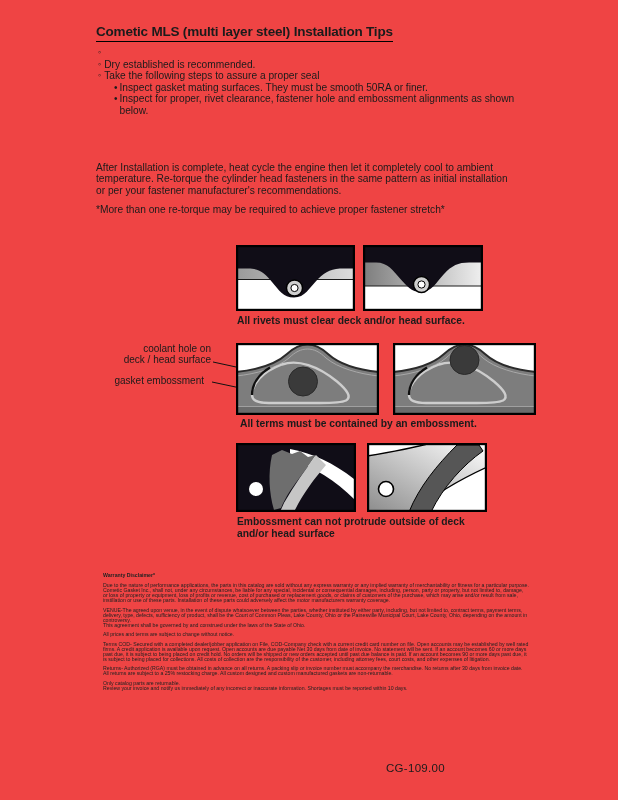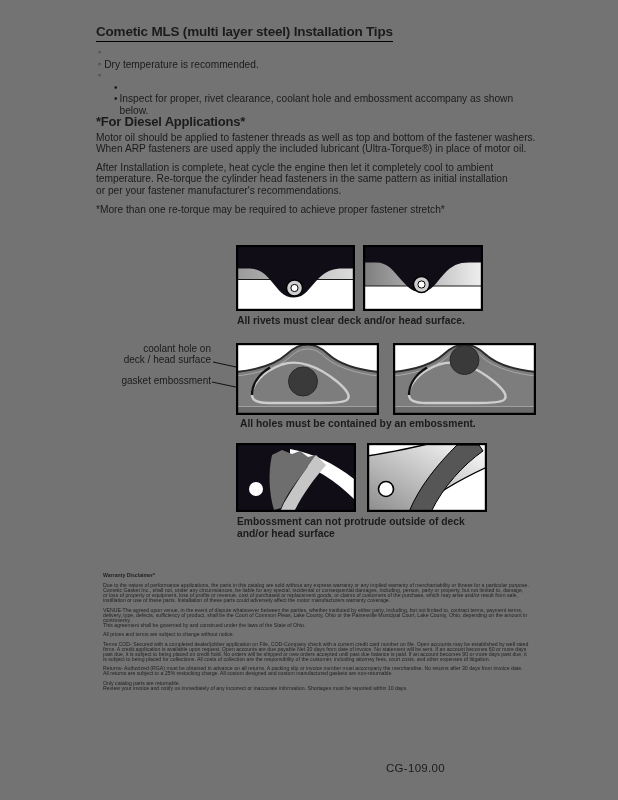--- a/index.html
+++ b/index.html
@@ -1,17 +1,17 @@
 <!DOCTYPE html>
 <html><head>
 <meta charset="utf-8">
 <style>
   html,body{margin:0;padding:0;background:#e8e8e8;}
   .page{
-    position:relative;width:618px;height:800px;background:#737373;
+    position:relative;width:618px;height:800px;background:#ef4444;
     font-family:"Liberation Sans","DejaVu Sans",sans-serif;color:#1b1b1b;
     overflow:hidden;margin:0 auto;
   }
   .abs{position:absolute;}
   .title{
     font-size:13.5px;font-weight:bold;letter-spacing:-0.2px;
     border-bottom:1.6px solid #000;padding-bottom:2px;display:inline-block;
   }
   .bullets{font-size:10.2px;line-height:11.5px;}
   .bullet-row{display:flex;align-items:flex-start;}
@@ -38,37 +38,36 @@
   <div class="abs" style="left:96px;top:22px;">
     <span class="title">Cometic MLS (multi layer steel) Installation Tips</span>
   </div>
 
   <div class="abs bullets" style="left:98px;top:47px;width:440px;">
     <div class="bullet-row">
       <span class="marker-circle">◦</span>
     </div>
     <div class="bullet-row">
       <span class="marker-circle">◦</span>
-      <span>Dry temperature is recommended.</span>
+      <span>Dry established is recommended.</span>
     </div>
     <div class="bullet-row">
       <span class="marker-circle">◦</span>
+      <span>Take the following steps to assure a proper seal</span>
     </div>
     <div class="bullet-row sub">
       <span class="marker-dot">•</span>
+      <span>Inspect gasket mating surfaces.  They must be smooth 50RA or finer.</span>
     </div>
     <div class="bullet-row sub">
       <span class="marker-dot">•</span>
-      <span>Inspect for proper, rivet clearance, coolant hole and embossment accompany as shown below.</span>
+      <span>Inspect for proper, rivet clearance, fastener hole and embossment alignments as shown below.</span>
     </div>
   </div>
 
-  <div class="abs h2" style="left:96px;top:114px;">*For Diesel Applications*</div>
-  <div class="abs para" style="left:96px;top:132px;width:440px;">Motor oil should be applied to fastener threads as well as top and bottom of the fastener washers.
-When ARP fasteners are used apply the included lubricant (Ultra-Torque®) in place of motor oil.</div>
   <div class="abs para" style="left:96px;top:204px;width:440px;">*More than one re-torque may be required to achieve proper fastener stretch*</div>
   <div class="abs para" style="left:96px;top:162px;width:440px;">After Installation is complete, heat cycle the engine then let it completely cool to ambient
 temperature. Re-torque the cylinder head fasteners in the same pattern as initial installation
 or per your fastener manufacturer's recommendations.</div>
 
   <div>
     <div class="abs figlabel" style="left:236px;top:229px;width:119px;">RIGHT</div>
     <div class="abs figlabel" style="left:363px;top:229px;width:120px;">WRONG</div>
 
     <svg class="abs diagram" style="left:236px;top:245px;" width="119" height="66" viewBox="0 0 119 66">
@@ -105,21 +104,21 @@
 
     <div class="abs figcaption" style="left:237px;top:315px;width:250px;">All rivets must clear deck and/or head surface.</div>
   </div>
 
   <div>
     <div class="abs figlabel" style="left:236px;top:330px;width:143px;">RIGHT</div>
     <div class="abs figlabel" style="left:393px;top:330px;width:143px;">WRONG</div>
 
     <div class="abs annot" style="left:110px;top:344px;width:101px;white-space:pre-line;">coolant hole on
 deck / head surface</div>
-    <div class="abs annot" style="left:105px;top:376px;width:106px;">gasket embossment</div>
+    <div class="abs annot" style="left:98px;top:376px;width:106px;">gasket embossment</div>
 
     <svg class="abs" style="left:210px;top:356px;" width="100" height="42" viewBox="0 0 100 42">
       <line x1="3" y1="6" x2="93" y2="25.5" stroke="#111" stroke-width="1"></line>
       <line x1="2" y1="26" x2="54" y2="37" stroke="#111" stroke-width="1"></line>
     </svg>
 
     <svg class="abs diagram" style="left:236px;top:343px;" width="143" height="72" viewBox="0 0 143 72">
       <rect x="0" y="0" width="143" height="72" fill="#ffffff"></rect>
       <path d="M0,29 C20,27 40,21 51,11 C58,4.5 64,1.5 71.5,1.5 C79,1.5 85,4.5 92,11 C103,21 123,27 143,29 V72 H0 Z" fill="#7d7d7d"></path>
       <path d="M0,29 C20,27 40,21 51,11 C58,4.5 64,1.5 71.5,1.5 C79,1.5 85,4.5 92,11 C103,21 123,27 143,29" fill="none" stroke="#2b2b2b" stroke-width="2"></path>
@@ -138,21 +137,21 @@
       <path d="M0,29 C20,27 40,21 51,11 C58,4.5 64,1.5 71.5,1.5 C79,1.5 85,4.5 92,11 C103,21 123,27 143,29" fill="none" stroke="#2b2b2b" stroke-width="2"></path>
       <path d="M0,33 C20,31 41,25 53,15 C59,9 65,6 71.5,6 C78,6 84,9 90,15 C102,25 123,31 143,33" fill="none" stroke="#a8a8a8" stroke-width="1"></path>
       <rect x="0" y="63.5" width="143" height="8.5" fill="#6b6b6b"></rect>
       <line x1="0" y1="63.5" x2="143" y2="63.5" stroke="#a0a0a0" stroke-width="1"></line>
       <path d="M16,52 C16,41 26,29 46,21.5 C62,16 82,23 101,38.5 C111,47 116,54 110,57.5 C106,59.5 96,60 84,60 H33 C22,60 16,58 16,52 Z" fill="none" stroke="#cdcdcd" stroke-width="2.4" stroke-linejoin="round"></path>
       <path d="M16,52 C16,41 23,31 34,24.5" fill="none" stroke="#101010" stroke-width="2.4"></path>
       <circle cx="71.5" cy="17" r="14.5" fill="#3a3a3a" stroke="#2a2a2a" stroke-width="1"></circle>
       <rect x="1.1" y="1.1" width="140.8" height="69.8" fill="none" stroke="#000" stroke-width="2.2"></rect>
     </svg>
 
-    <div class="abs figcaption" style="left:240px;top:418px;width:260px;">All holes must be contained by an embossment.</div>
+    <div class="abs figcaption" style="left:240px;top:418px;width:260px;">All terms must be contained by an embossment.</div>
   </div>
 
   <div>
     <div class="abs figlabel" style="left:236px;top:429px;width:120px;">RIGHT</div>
     <div class="abs figlabel" style="left:367px;top:429px;width:120px;">WRONG</div>
 
     <svg class="abs diagram" style="left:236px;top:443px;" width="120" height="69" viewBox="0 0 120 69">
       <rect x="0" y="0" width="120" height="69" fill="#100d17"></rect>
       <path d="M54,6 C76,10 98,20 118,36 C118,46 118,52 118,56 C100,38 78,24 54,16 Z" fill="#ffffff"></path>
       <path d="M36,12 L46,7 L56,11 L64,8 L72,14 L80,12 C72,24 62,36 54,48 C50,54 47,60 45,65 L38,67 C33,50 32,30 36,12 Z" fill="#6e6e6e"></path>

